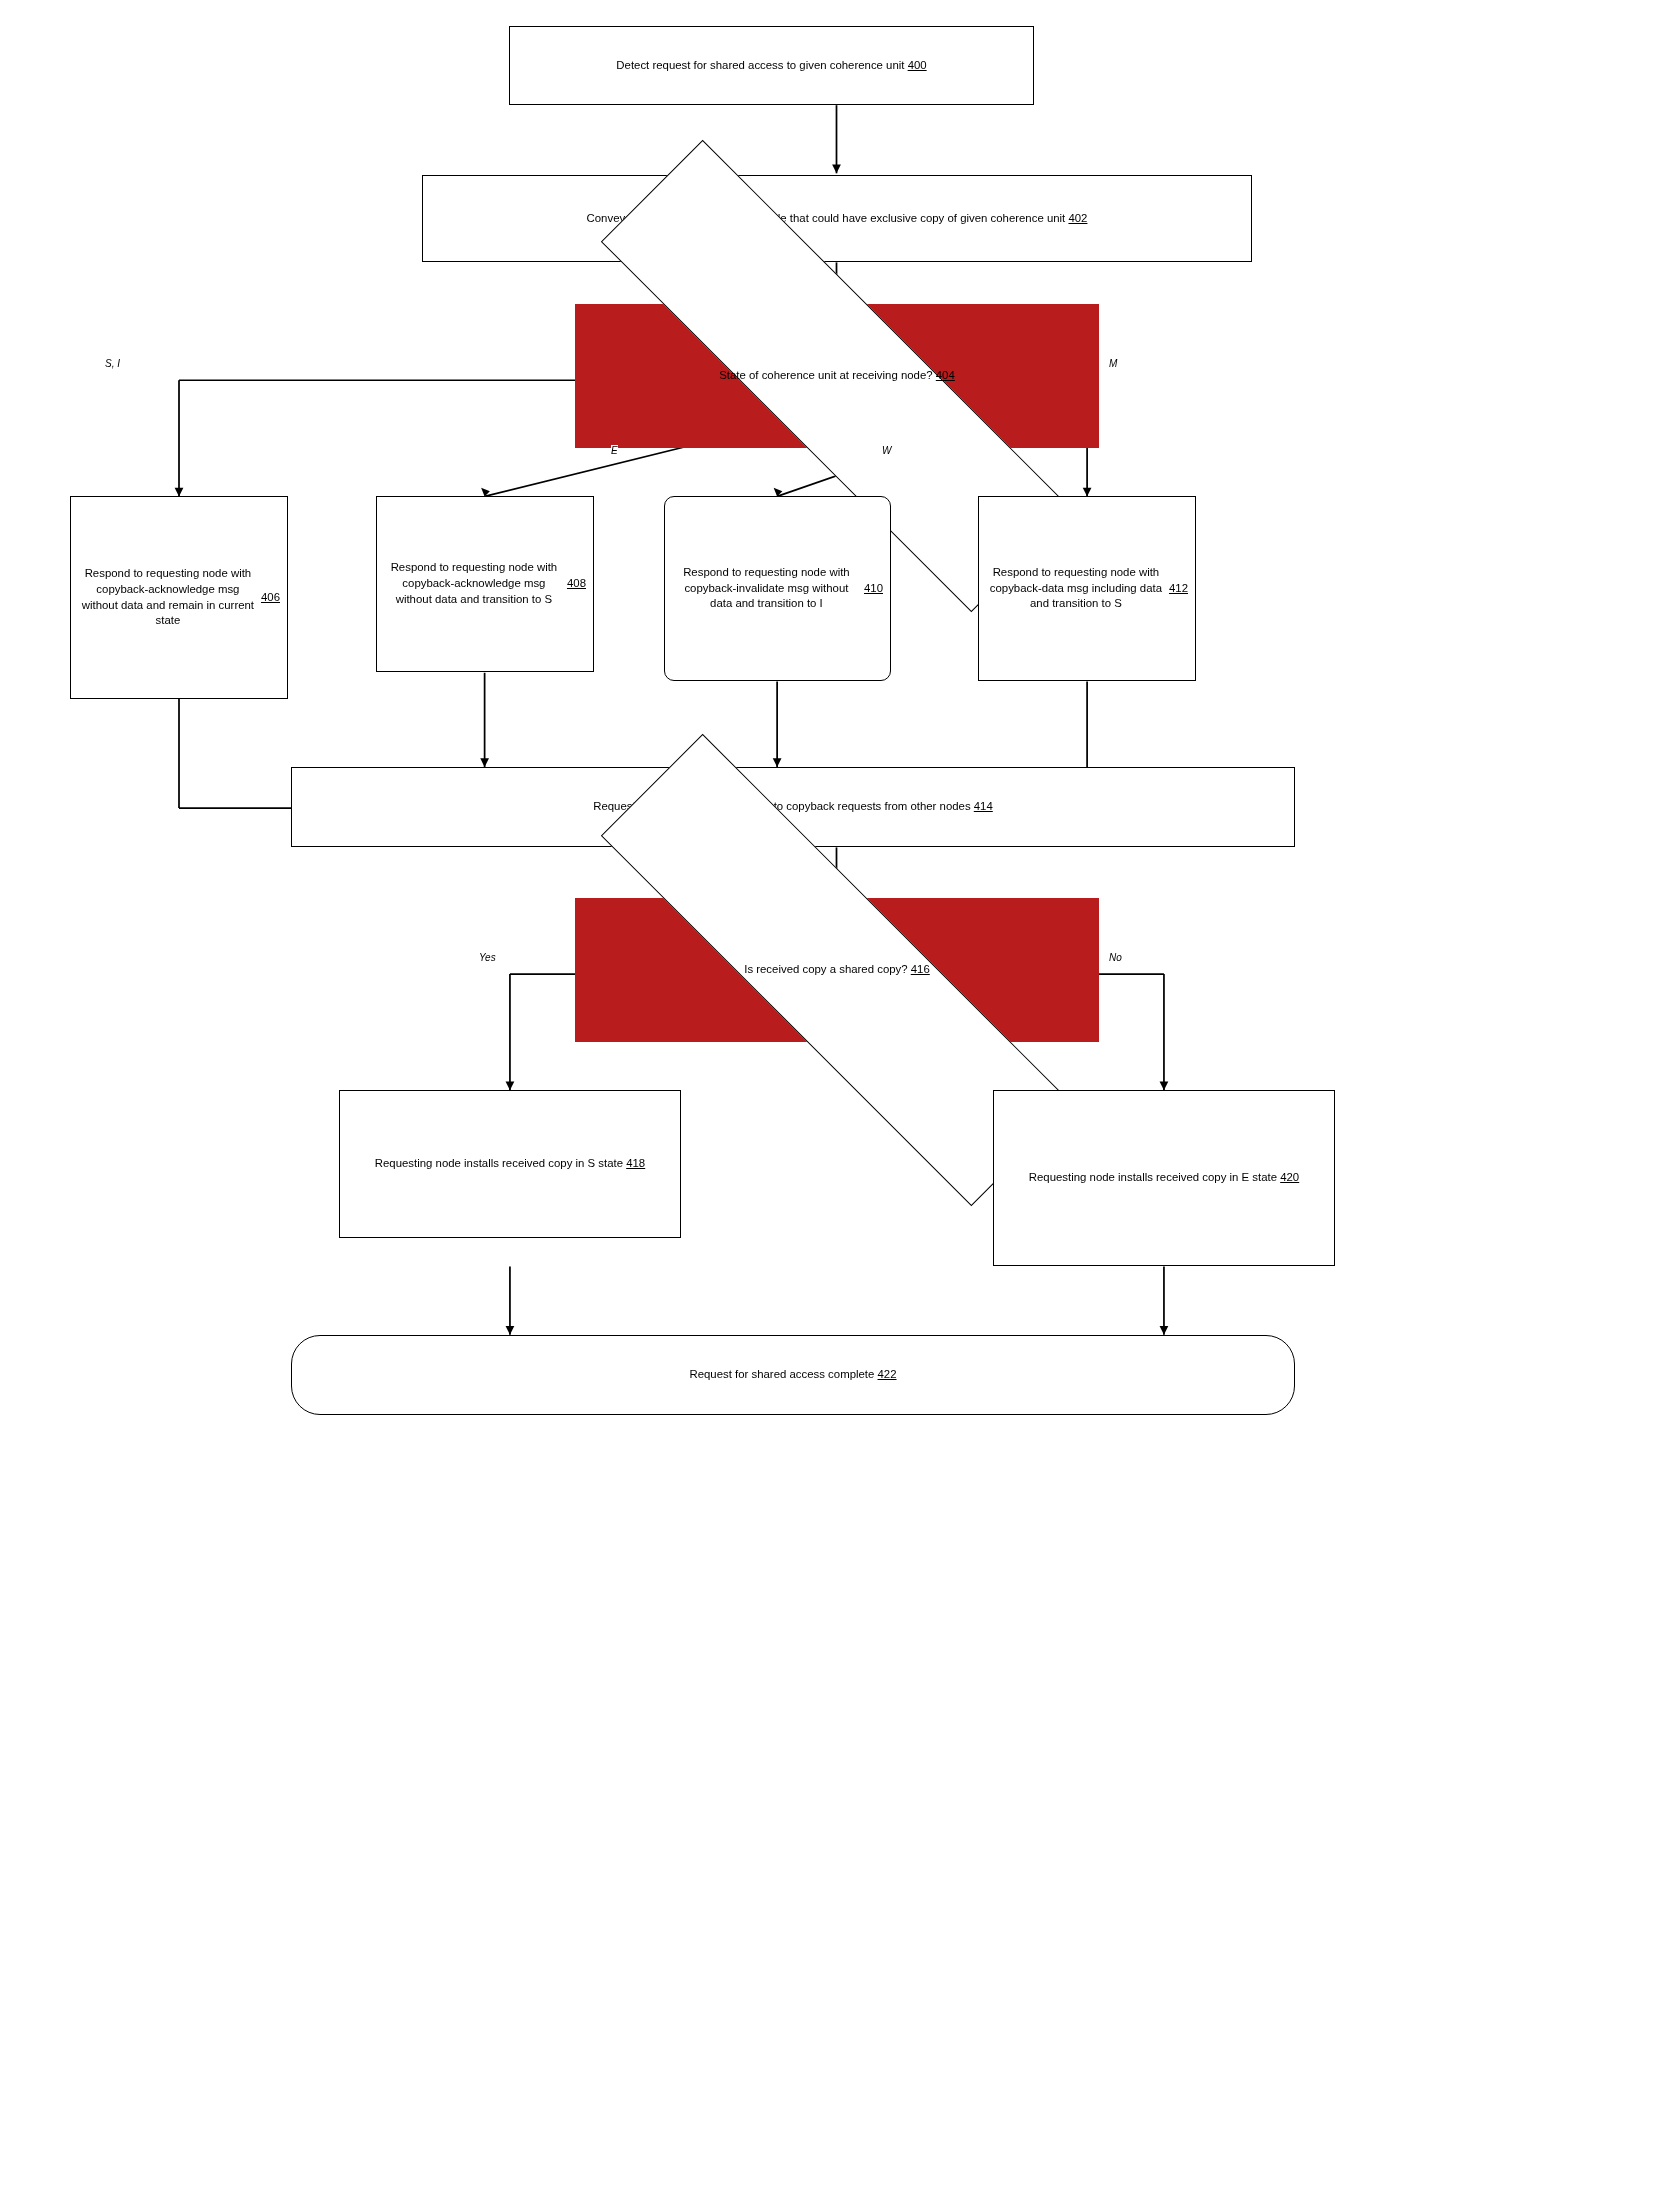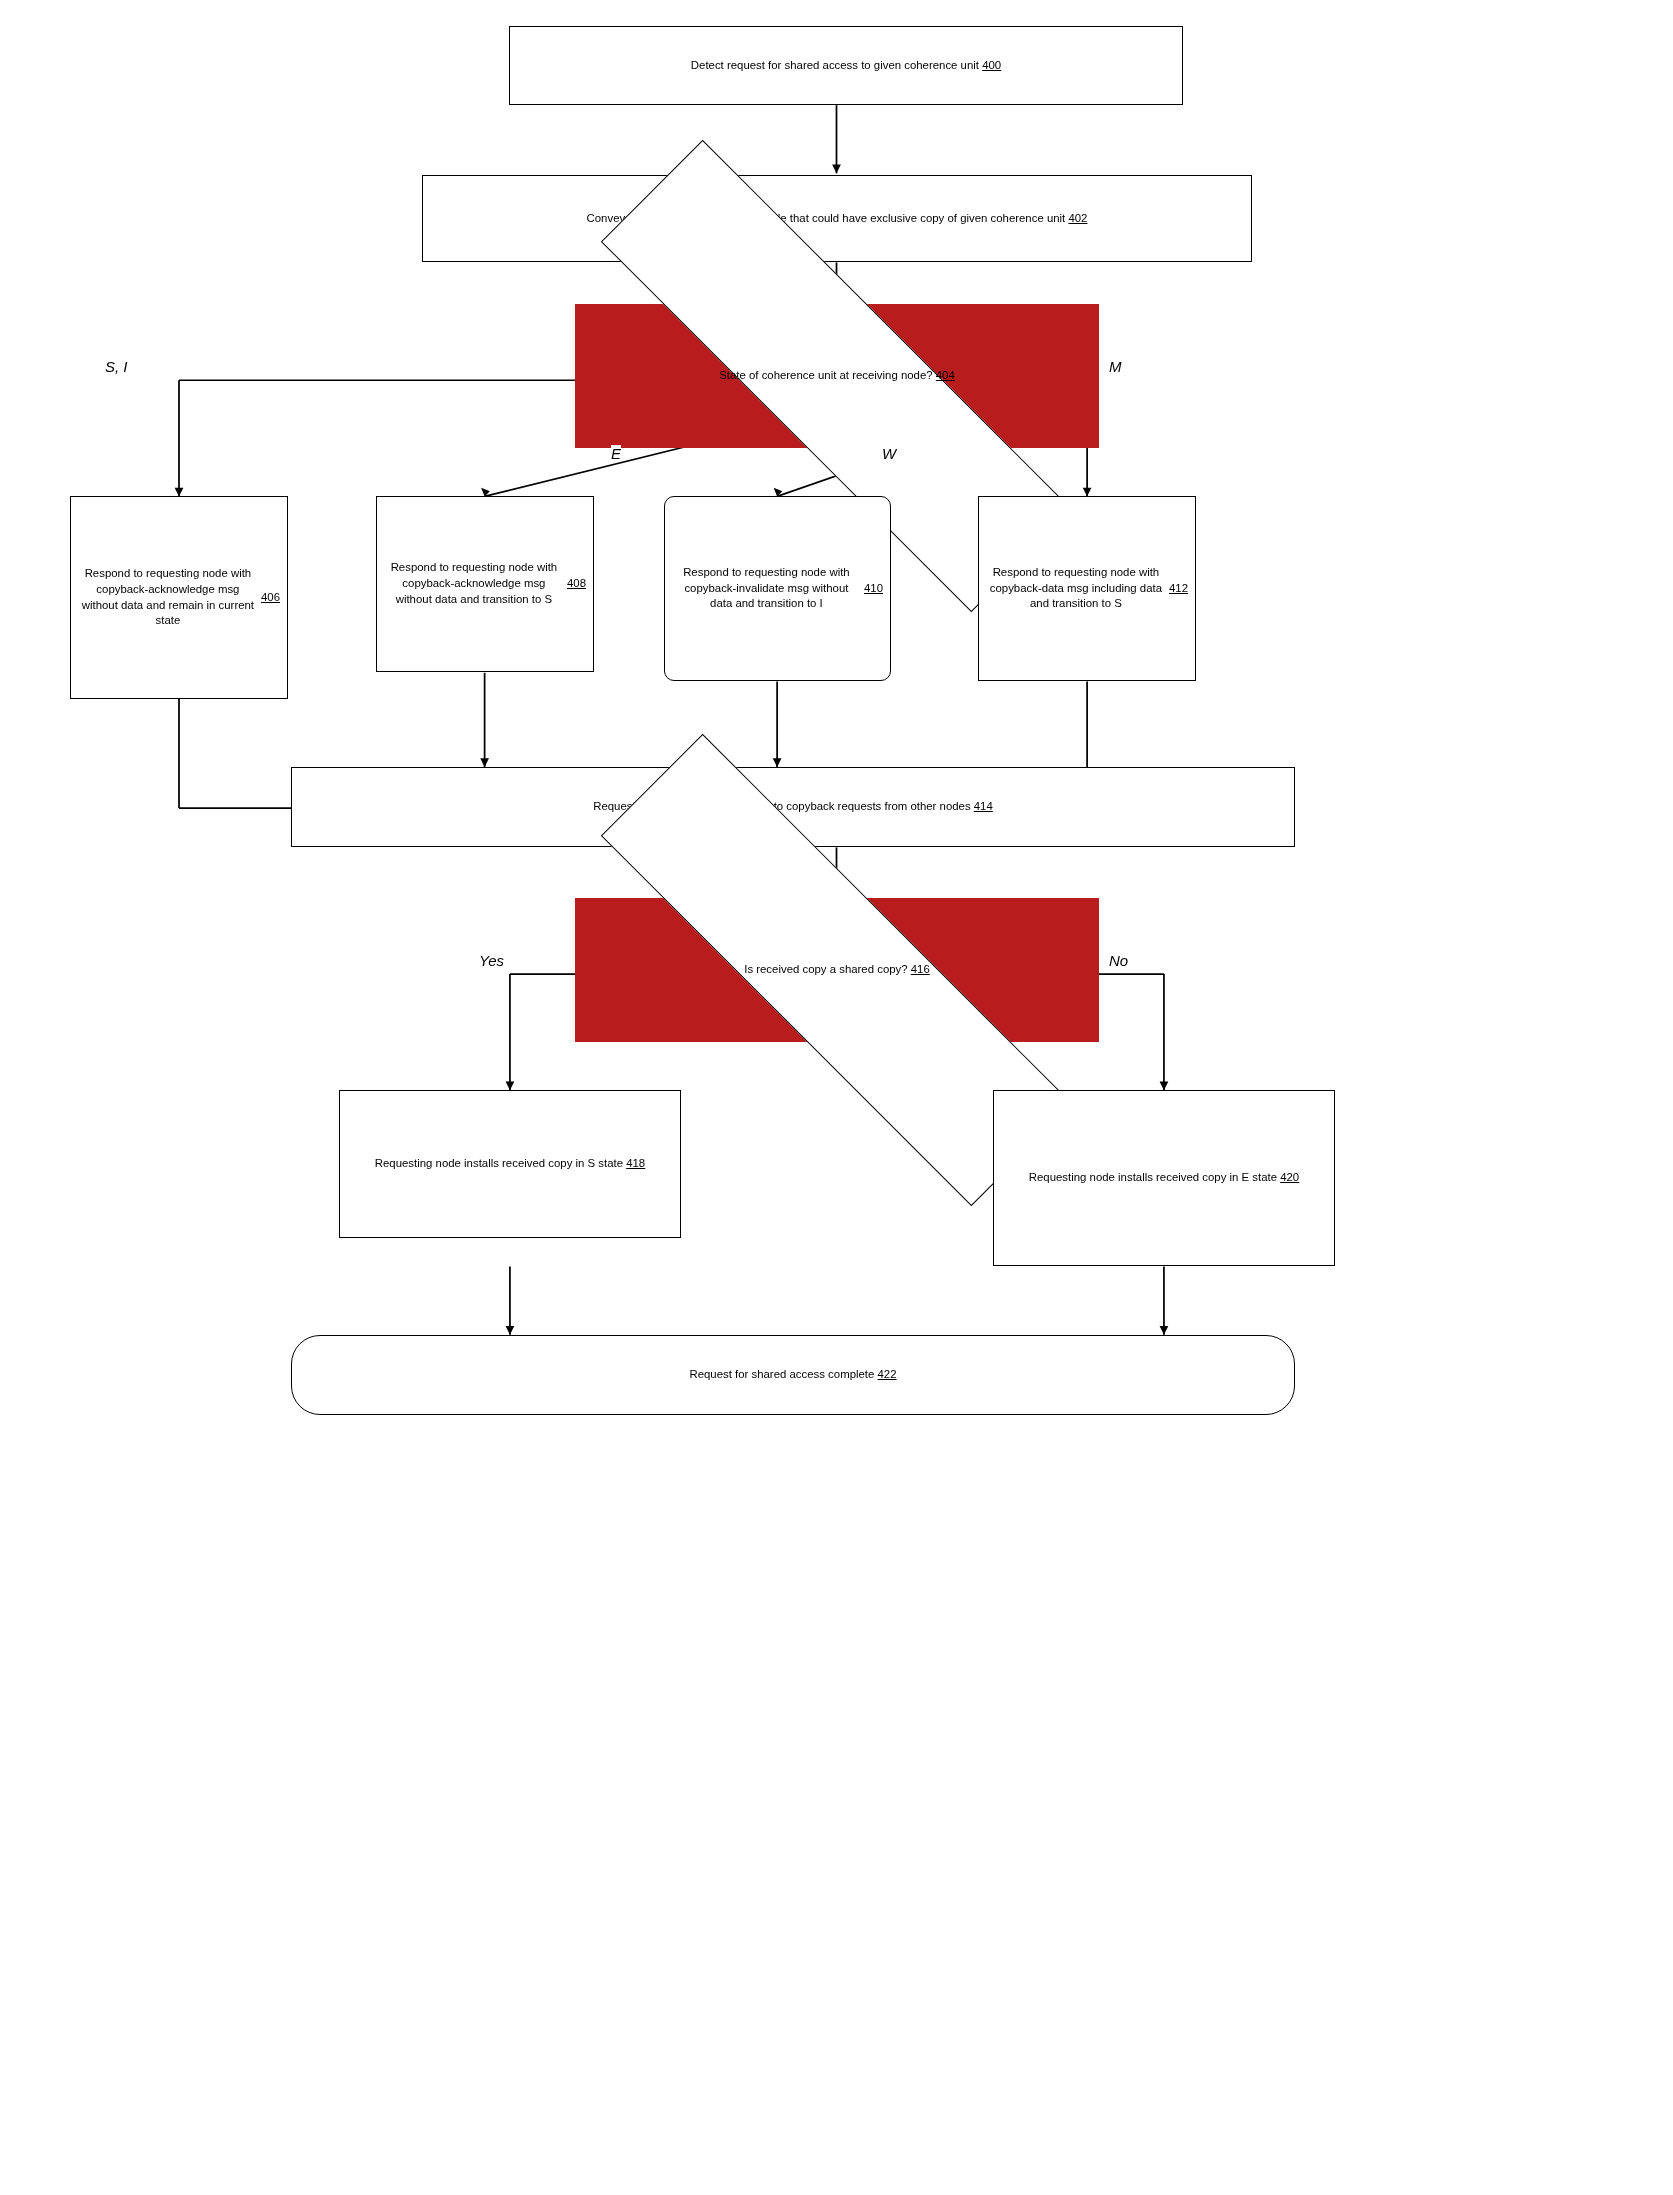--- a/index.html
+++ b/index.html
@@ -56,21 +56,21 @@
     svg.arrows {
       position: absolute;
       top: 0;
       left: 0;
       width: 1673px;
       height: 2196px;
       pointer-events: none;
     }
     .label {
       position: absolute;
-      font-size: 15px;
+      font-size: 10px;
       font-style: italic;
       background: #fff;
     }
   </style>
 </head>
 <body>
 
 <div class="flowchart">
   <svg class="arrows" viewBox="0 0 1916 2514" width="1673" height="2196">
 
@@ -119,21 +119,21 @@
     <line x1="1333" y1="1115" x2="1333" y2="1248" stroke="#000" stroke-width="2"></line>
     <polygon points="1333,1248 1328,1238 1338,1238" fill="#000"></polygon>
 
     <line x1="584" y1="1450" x2="584" y2="1528" stroke="#000" stroke-width="2"></line>
     <polygon points="584,1528 579,1518 589,1518" fill="#000"></polygon>
 
     <line x1="1333" y1="1450" x2="1333" y2="1528" stroke="#000" stroke-width="2"></line>
     <polygon points="1333,1528 1328,1518 1338,1518" fill="#000"></polygon>
   </svg>
 
-  <div class="box" style="left:509px; top:26px; width:674px; height:79px;">
+  <div class="box" style="left:509px; top:26px; width:525px; height:79px;">
     <span>Detect request for shared access to given coherence unit</span>&nbsp;<span class="underline">400</span>
   </div>
 
   <div class="box" style="left:422px; top:175px; width:830px; height:87px;">
     <span>Convey copyback request to each node that could have exclusive copy of given coherence unit</span>&nbsp;<span class="underline">402</span>
   </div>
 
   <div class="diamond" style="left:575px; top:304px; width:524px; height:144px;">
     <div class="diamond-inner"></div>
     <div class="diamond-text">

